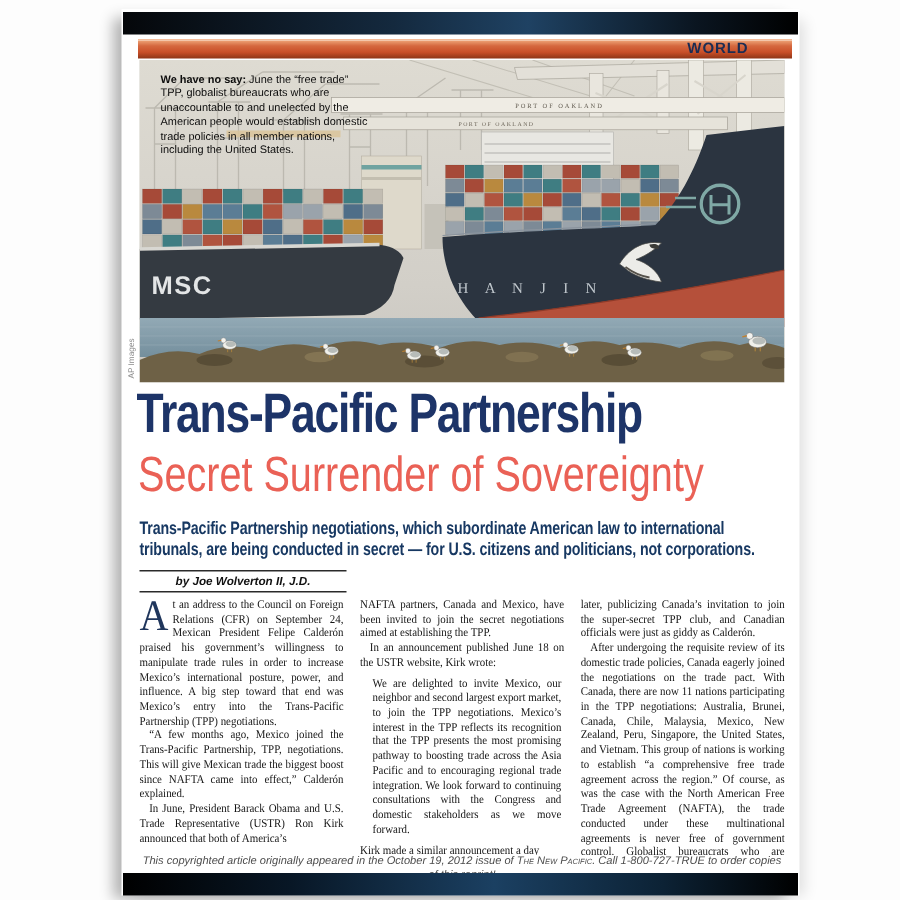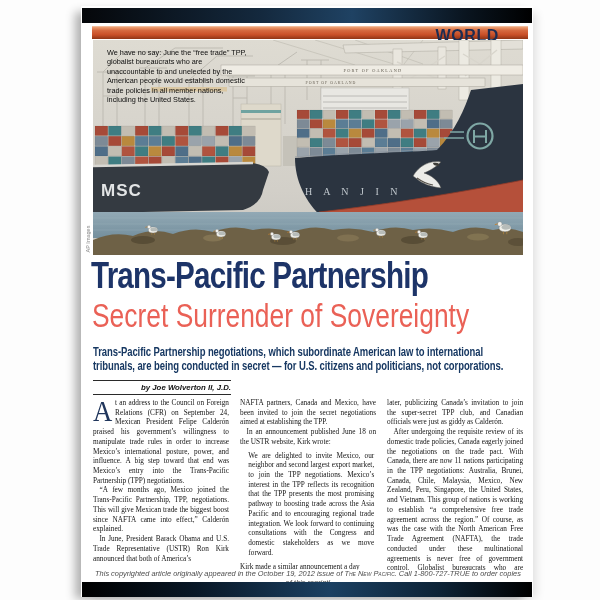--- a/index.html
+++ b/index.html
@@ -6,44 +6,44 @@
   .canvas{position:relative;width:600px;height:600px;background:#fdfdfd;overflow:hidden;
           font-family:"Liberation Sans",sans-serif;}
   .page{position:absolute;left:81px;top:6px;width:452px;height:591px;background:#fff;
         box-shadow:-8px 4px 9px -2px rgba(0,0,0,.30), 6px 4px 9px -3px rgba(0,0,0,.12);}
 
   .topbar{position:absolute;left:1px;top:2px;width:450px;height:15px;
           background:linear-gradient(90deg,#05070a 0%,#14293e 40%,#1f4263 60%,#0a1520 85%,#000 100%);}
   .sectionbar{position:absolute;left:11px;top:20px;width:436px;height:12px;
           background:linear-gradient(180deg,#eda275 0%,#d5683f 30%,#c94f28 65%,#8e3517 100%);
           border-top:1px solid #f2bb9a;}
-  .section-label{position:absolute;right:29px;top:0px;font-size:16px;font-weight:bold;
+  .section-label{position:absolute;right:29px;top:0px;font-size:10px;font-weight:bold;
           color:#1c2c52;letter-spacing:.6px;}
 
   .photo{position:absolute;left:12px;top:34px;width:430px;height:215px;overflow:hidden;background:#d6d3ca;}
   .photo svg{display:block;}
   .caption{position:absolute;left:14px;top:8px;width:141px;font-size:7.3px;line-height:1.3;
           color:#0d0d0d;}
-  .caption b{font-weight:normal;}
+  .caption b{font-weight:bold;}
   .credit{position:absolute;left:-13px;top:230px;width:40px;text-align:center;font-size:5.5px;
           color:#8a8a8a;transform:rotate(-90deg);}
 
   h1.title{position:absolute;left:10px;top:251px;margin:0;font-size:37px;font-weight:bold;
           color:#1d3468;letter-spacing:-1px;line-height:1;white-space:nowrap;
           transform:scaleX(.80);transform-origin:left top;}
   h2.subtitle{position:absolute;left:11px;top:293px;margin:0;font-size:33px;font-weight:normal;
           color:#ea6156;line-height:1;white-space:nowrap;
           transform:scaleX(.80);transform-origin:left top;}
 
   .deck{position:absolute;left:12px;top:340px;margin:0;width:545px;font-size:12px;font-weight:bold;
           color:#173862;line-height:1.16;letter-spacing:-.1px;
           transform:scaleX(.79);transform-origin:left top;}
 
   .byline{position:absolute;left:12px;top:374px;width:138px;border-top:1.4px solid #2a2a2a;
-          border-bottom:1.4px solid #2a2a2a;padding:2px 0;text-align:right;
+          border-bottom:1.4px solid #2a2a2a;padding:2px 0;text-align:center;
           font-size:7.8px;font-weight:bold;font-style:italic;color:#111;}
 
   .cols{position:absolute;left:12px;top:392px;width:467px;height:172px;display:flex;gap:12px;
           transform:scaleX(.921);transform-origin:left top;overflow:hidden;}
   .col{flex:1;font-family:"Liberation Serif","DejaVu Serif",serif;font-size:7.9px;line-height:1.23;
           text-align:justify;color:#141414;}
   .col p{margin:0;}
   .col p.indent{text-indent:7px;}
   .dropcap{float:left;font-size:29px;line-height:25px;padding:1px 3px 0 0;color:#20365c;
           font-family:"Liberation Serif",serif;}

